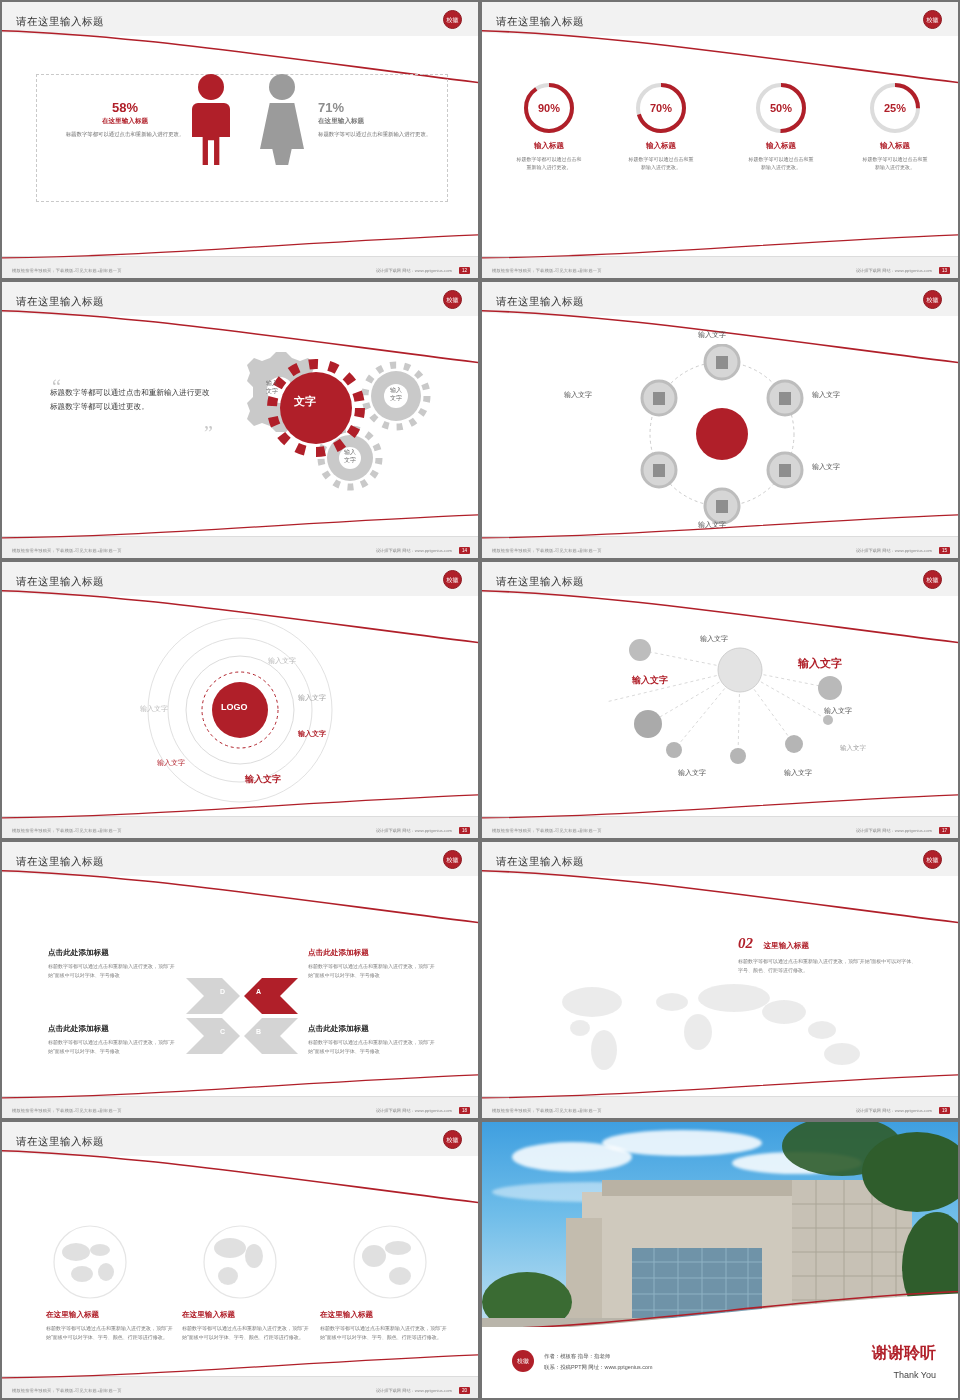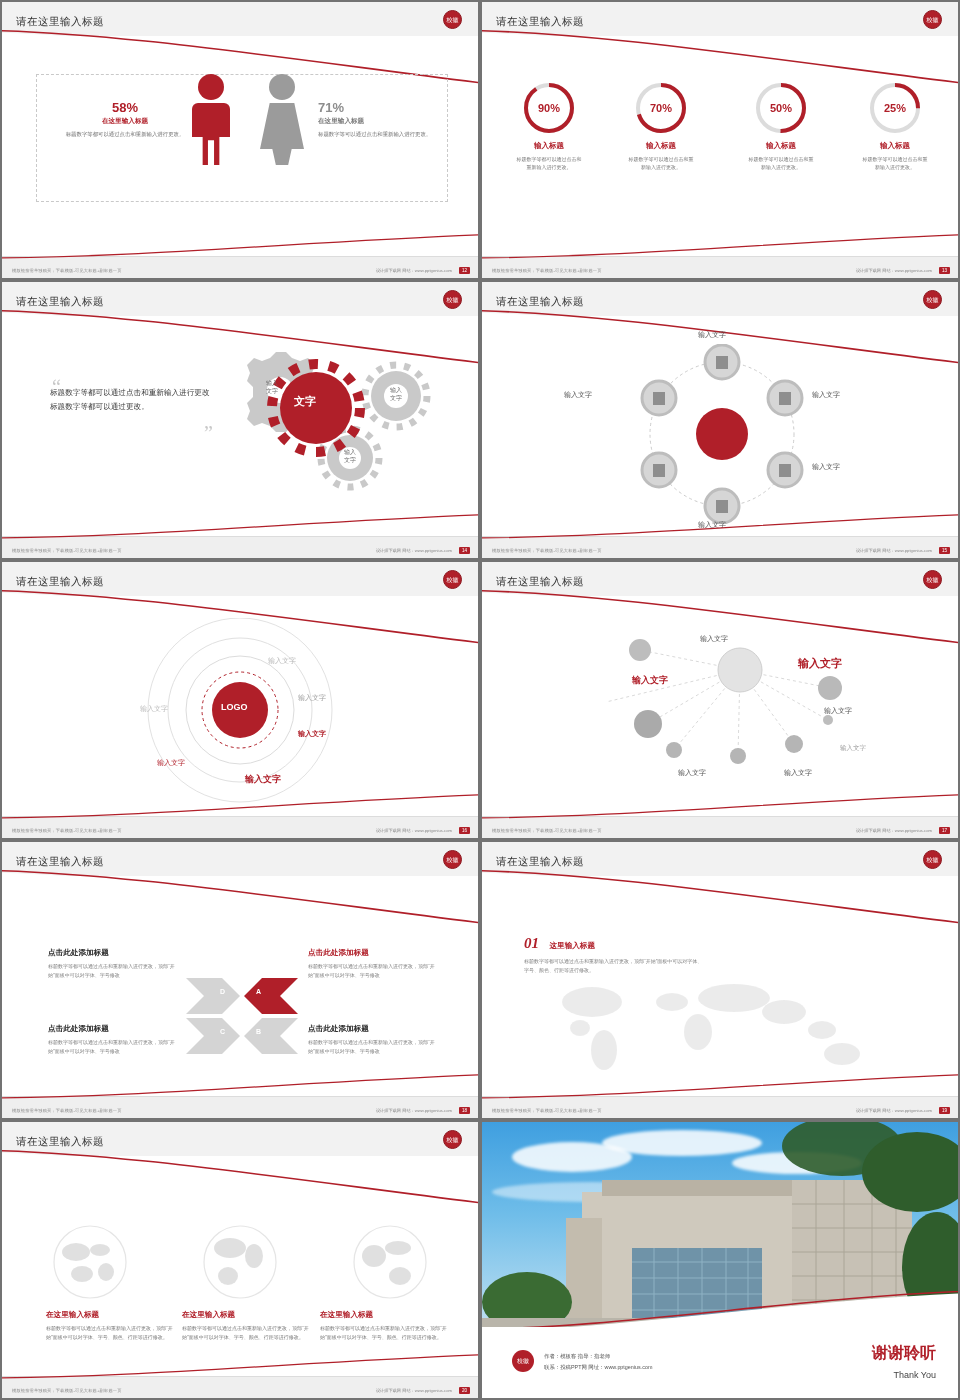--- a/index.html
+++ b/index.html
@@ -497,22 +497,22 @@
         <ellipse cx="82" cy="78" rx="13" ry="20"></ellipse>
           <ellipse cx="150" cy="30" rx="16" ry="9"></ellipse>
         <ellipse cx="176" cy="60" rx="14" ry="18"></ellipse>
           <ellipse cx="212" cy="26" rx="36" ry="14"></ellipse>
         <ellipse cx="262" cy="40" rx="22" ry="12"></ellipse>
           <ellipse cx="300" cy="58" rx="14" ry="9"></ellipse>
         <ellipse cx="320" cy="82" rx="18" ry="11"></ellipse>
       </g>
     </svg>
 
-    <div style="position:absolute; left:42px; top:92px;">
-      <span class="bignum">01</span>
+    <div style="position:absolute; left:256px; top:92px;">
+      <span class="bignum">02</span>
       <span class="hdr-sec" style="margin-left:6px;">这里输入标题</span>
       <div class="body-sm" style="width:180px; margin-top:5px;">标题数字等都可以通过点击和重新输入进行更改，顶部“开始”面板中可以对字体、字号、颜色、行距等进行修改。</div>
     </div>
 
     <div class="footer"></div>
     <div class="footer-swoosh">
       <svg width="520" height="30" viewBox="0 0 520 30">
         <path d="M0,24 C160,24 340,6 520,0" stroke="#b01f29" stroke-width="1.2" fill="none"></path>
       </svg>
     </div>

